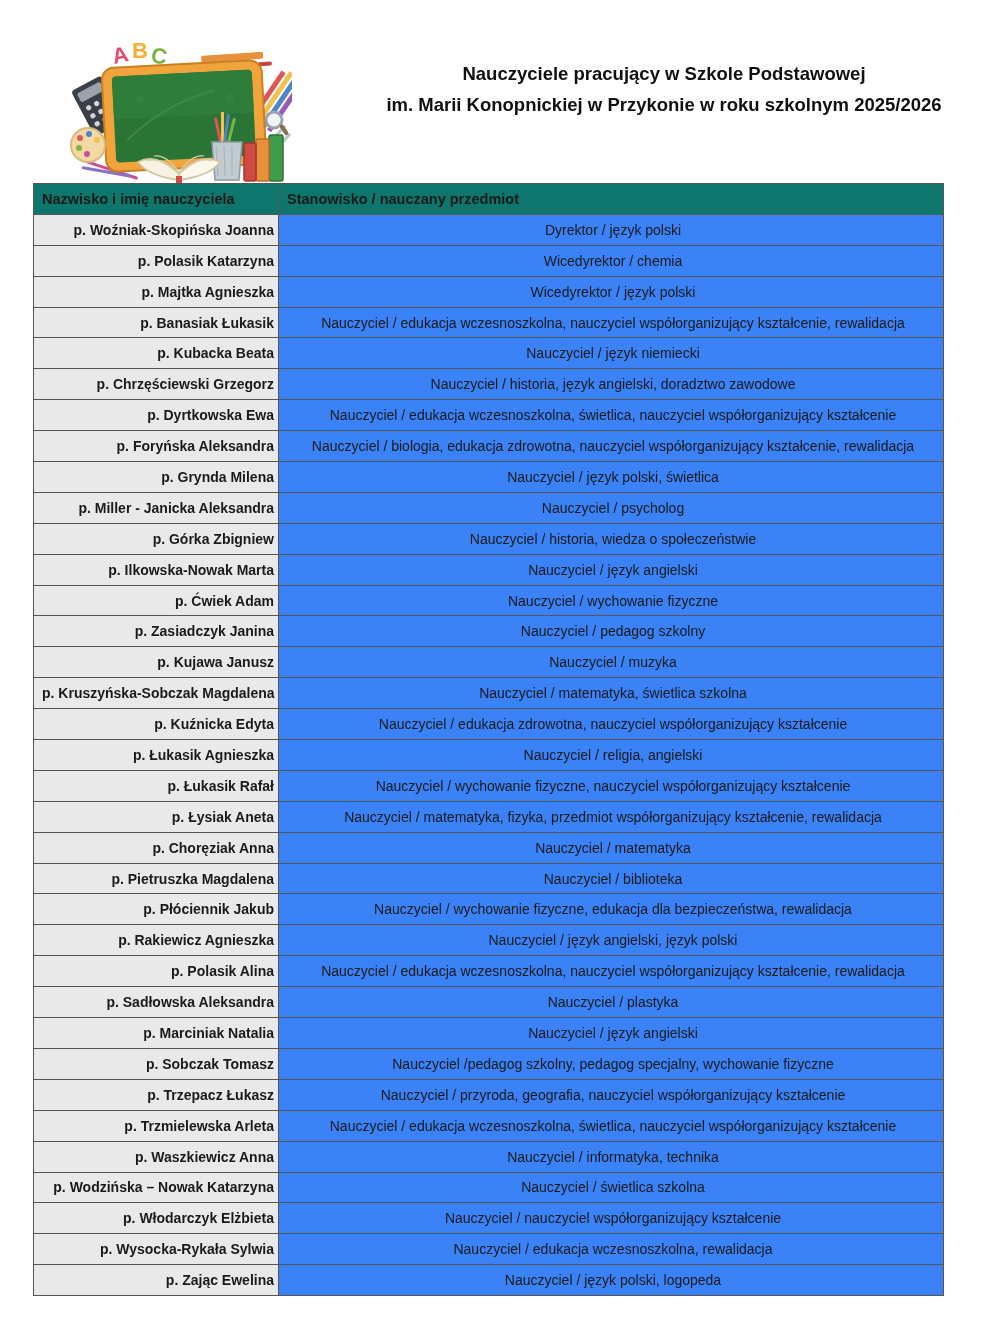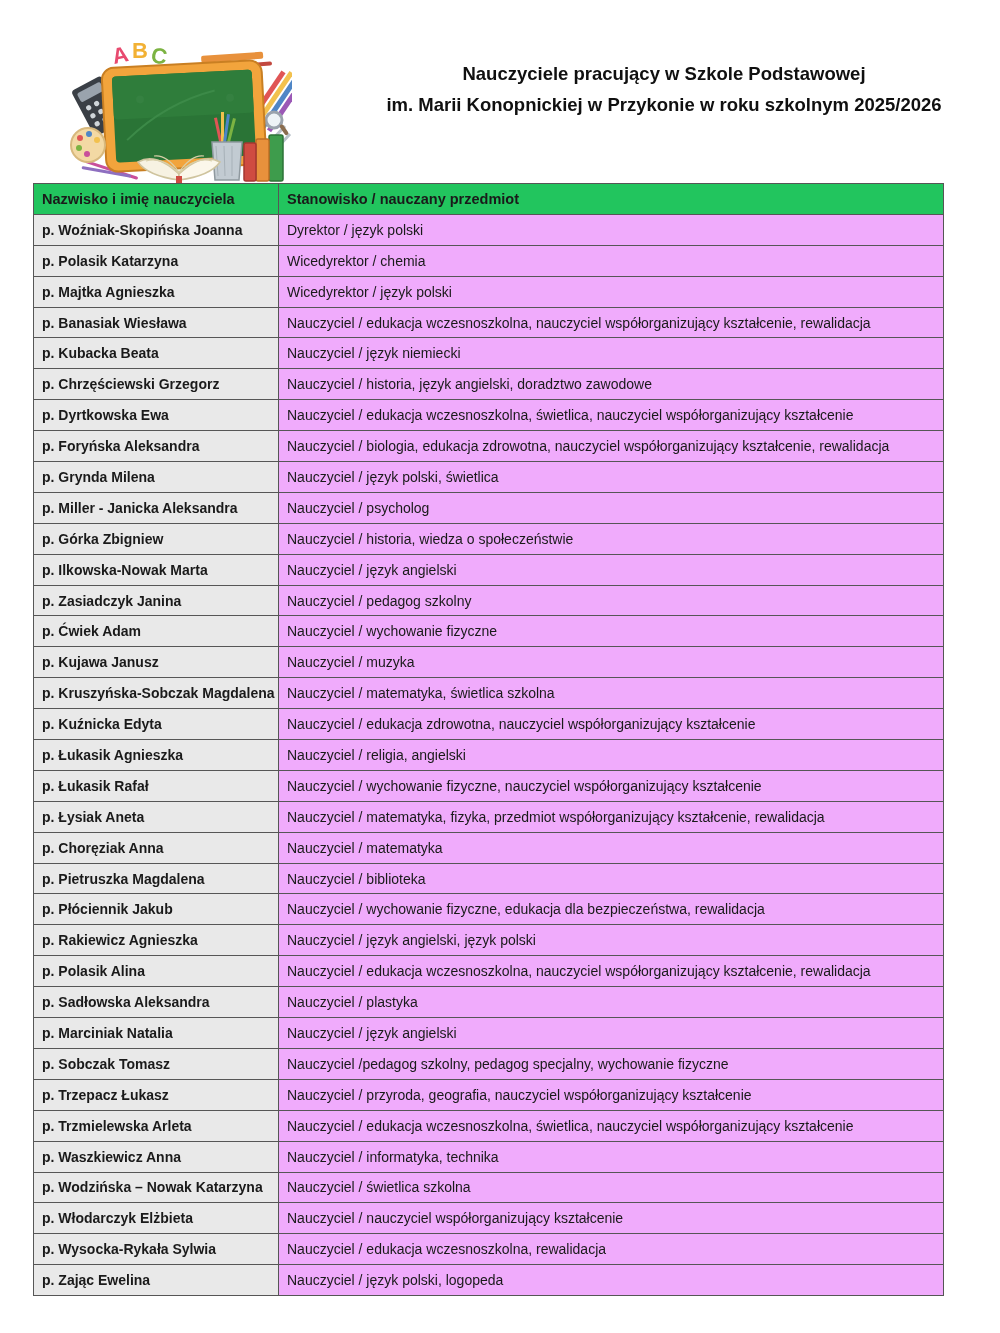--- a/index.html
+++ b/index.html
@@ -10,23 +10,23 @@
 
   .title-block { position:absolute; left:324px; top:58px; width:680px; text-align:center;
                  font-weight:700; color:#101010; font-size:18.5px; line-height:31px; }
 
   table.teacher-table { position:absolute; left:33px; top:183px; width:910px;
                         border-collapse:collapse; table-layout:fixed;
                         font-size:14px; color:#1a1a1a; }
   .teacher-table th, .teacher-table td {
       border:1px solid #565656; height:29.9px; padding:0 4px 0 8px;
       vertical-align:middle; overflow:hidden; white-space:nowrap; text-align:left; }
-  .teacher-table th { background:#22c55e; font-size:14.5px; font-weight:700; }
-  .teacher-table td.col-name { background:#e9e9e9; font-weight:700; }
-  .teacher-table td.col-pos  { background:#f0abfc; font-weight:400; }
+  .teacher-table th { background:#0f766e; font-size:14.5px; font-weight:700; }
+  .teacher-table td.col-name { background:#e9e9e9; font-weight:700;text-align:right; }
+  .teacher-table td.col-pos  { background:#3b82f6; font-weight:400;text-align:center; }
 </style>
 </head>
 <body>
 
 <div class="page">
 
   <svg class="clipart" viewBox="0 0 226 142">
 
     <rect x="20" y="118" width="55" height="3" rx="1.5" fill="#c94f9b" transform="rotate(18 20 118)"></rect>
     <rect x="16" y="124" width="50" height="3" rx="1.5" fill="#8e6fc0" transform="rotate(10 16 124)"></rect>
@@ -146,21 +146,21 @@
         </tr>
         <tr>
           <td class="col-name">p. Polasik Katarzyna</td>
           <td class="col-pos">Wicedyrektor / chemia</td>
         </tr>
         <tr>
           <td class="col-name">p. Majtka Agnieszka</td>
           <td class="col-pos">Wicedyrektor / język polski</td>
         </tr>
         <tr>
-          <td class="col-name">p. Banasiak Wiesława</td>
+          <td class="col-name">p. Banasiak Łukasik</td>
           <td class="col-pos">Nauczyciel / edukacja wczesnoszkolna, nauczyciel współorganizujący kształcenie, rewalidacja</td>
         </tr>
         <tr>
           <td class="col-name">p. Kubacka Beata</td>
           <td class="col-pos">Nauczyciel / język niemiecki</td>
         </tr>
         <tr>
           <td class="col-name">p. Chrzęściewski Grzegorz</td>
           <td class="col-pos">Nauczyciel / historia, język angielski, doradztwo zawodowe</td>
         </tr>
@@ -182,28 +182,28 @@
         </tr>
         <tr>
           <td class="col-name">p. Górka Zbigniew</td>
           <td class="col-pos">Nauczyciel / historia, wiedza o społeczeństwie</td>
         </tr>
         <tr>
           <td class="col-name">p. Ilkowska-Nowak Marta</td>
           <td class="col-pos">Nauczyciel / język angielski</td>
         </tr>
         <tr>
+          <td class="col-name">p. Ćwiek Adam</td>
+          <td class="col-pos">Nauczyciel / wychowanie fizyczne</td>
+        </tr>
+        <tr>
           <td class="col-name">p. Zasiadczyk Janina</td>
           <td class="col-pos">Nauczyciel / pedagog szkolny</td>
         </tr>
         <tr>
-          <td class="col-name">p. Ćwiek Adam</td>
-          <td class="col-pos">Nauczyciel / wychowanie fizyczne</td>
-        </tr>
-        <tr>
           <td class="col-name">p. Kujawa Janusz</td>
           <td class="col-pos">Nauczyciel / muzyka</td>
         </tr>
         <tr>
           <td class="col-name">p. Kruszyńska-Sobczak Magdalena</td>
           <td class="col-pos">Nauczyciel / matematyka, świetlica szkolna</td>
         </tr>
         <tr>
           <td class="col-name">p. Kuźnicka Edyta</td>
           <td class="col-pos">Nauczyciel / edukacja zdrowotna, nauczyciel współorganizujący kształcenie</td>

